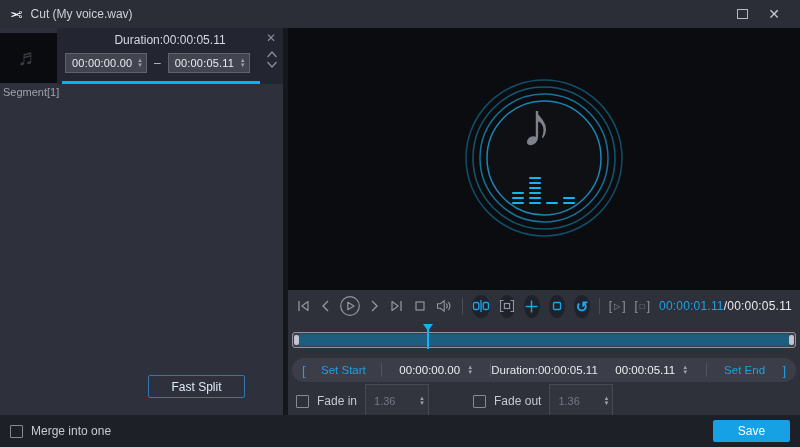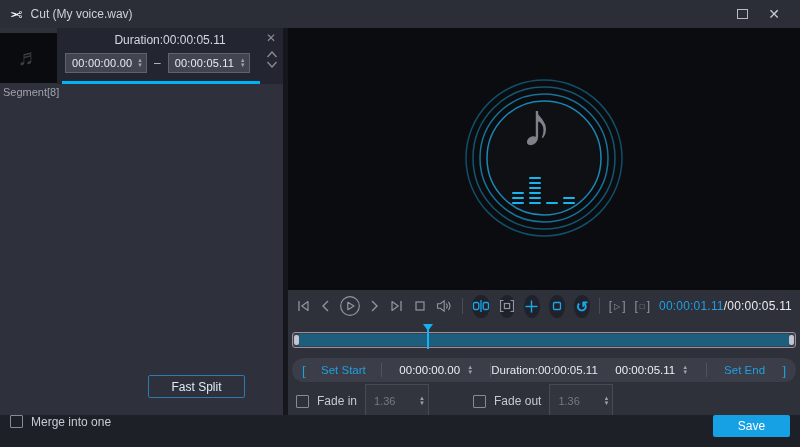--- a/index.html
+++ b/index.html
@@ -87,21 +87,21 @@
   .fade-row { display:flex; align-items:center; gap:8px; height:22px; margin:8px 8px 0 8px; }
   .checkbox { width:13px; height:13px; border:1px solid #878a95; border-radius:1px;
     background:transparent; display:inline-block; flex:none; }
   .fade-label { color:#c6c9d1; font-size:12px; }
   .fade-spin { display:flex; align-items:center; background:#32343e; border:1px solid #474a55;
     height:34px; width:64px; padding:0 3px 0 8px; }
   .fade-spin .spin-val { color:#767986; font-size:11px; flex:1; }
   .fade-gap { width:28px; }
   
   .bottombar { position:absolute; bottom:0; left:0; right:0; height:32px; background:#1e2028;
-    display:flex; padding:0 10px; gap:8px; }
+    display:flex; align-items:center; padding:0 10px; gap:8px; }
   .merge-label { color:#c7cad2; font-size:12px; }
   .footer-btn { height:22px; border:none; border-radius:2px; background:#17a1e5; color:#ffffff;
     font-size:12px; font-family:"Liberation Sans",sans-serif; }
   .btn-save { margin-left:auto; width:77px; }
   .btn-cancel { width:78px; margin-right:2px; }
   svg { display:block; }
 </style>
 </head>
 <body>
 
@@ -111,21 +111,21 @@
   <span class="win-controls">
     <span class="btn-max"></span>
     <span class="btn-close">✕</span>
   </span>
 </div>
 
 <div class="left-panel">
   <div class="seg-thumb">
     <span class="thumb-note">♬</span>
   </div>
-  <div class="seg-label">Segment[8]</div>
+  <div class="seg-label">Segment[1]</div>
 
   <div class="seg-header">
     <div class="seg-duration">Duration:00:00:05.11</div>
     <div class="seg-inputs">
       <span class="spinbox">
         <span class="spin-val">00:00:00.00</span>
         <span class="spin-arrows">
           <span>▲</span>
             <span>▼</span>
         </span>

